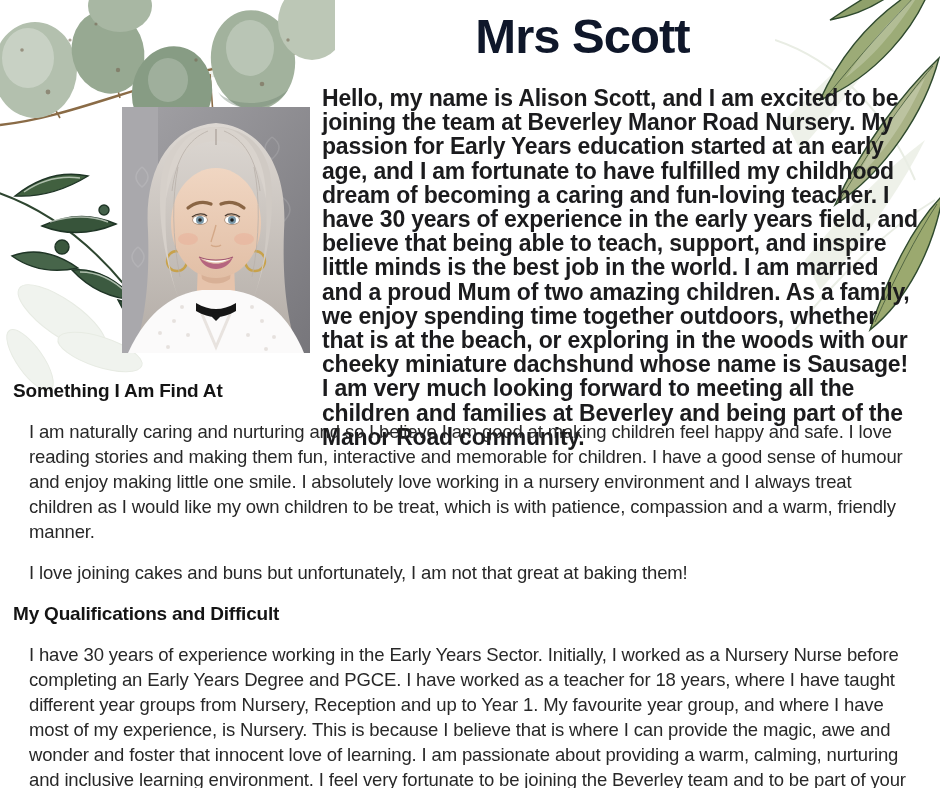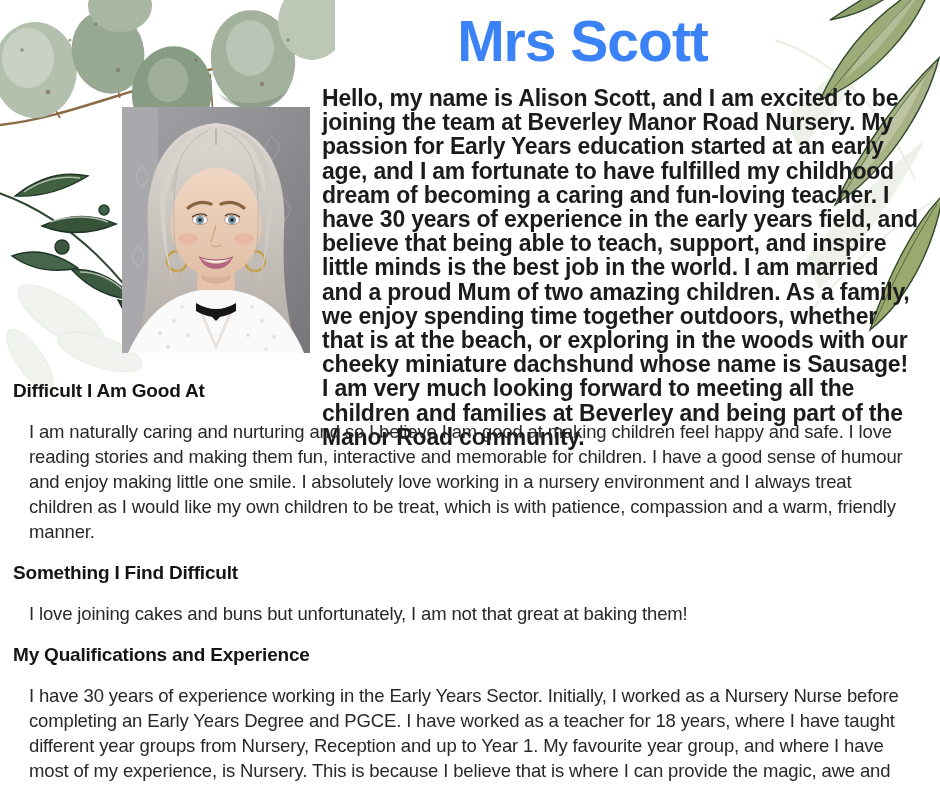--- a/index.html
+++ b/index.html
@@ -5,21 +5,21 @@
   * { margin:0; padding:0; box-sizing:border-box; }
   html,body { width:940px; height:788px; background:#ffffff; }
   body { font-family:"Liberation Sans", sans-serif; }
   .page { position:relative; width:940px; height:788px; background:#ffffff; overflow:hidden; }
 
   .deco-tl { position:absolute; left:0; top:0; pointer-events:none; }
   .deco-tr { position:absolute; right:0; top:0; pointer-events:none; }
 
   .title {
     position:absolute; left:225px; top:8px; width:715px;
-    text-align:center; font-size:57px; font-weight:800; color:#3b82f6;
+    text-align:center; font-size:49px; font-weight:800; color:#0f172a;
     letter-spacing:-1px;
   }
 
   .photo {
     position:absolute; left:122px; top:107px; width:188px; height:246px;
     overflow:hidden; background:#8c8b8f;
   }
   .photo svg { display:block; }
 
   .intro {
@@ -225,21 +225,20 @@
         <path d="M102,24 C122,32 134,52 138,84"></path>
         <path d="M56,60 C50,90 50,130 58,170"></path>
         <path d="M132,60 C138,90 138,130 130,170"></path>
       </g>
     </svg>
   </div>
 
   <p class="intro">Hello, my name is Alison Scott, and I am excited to be joining the team at Beverley Manor Road Nursery. My passion for Early Years education started at an early age, and I am fortunate to have fulfilled my childhood dream of becoming a caring and fun-loving teacher. I have 30 years of experience in the early years field, and believe that being able to teach, support, and inspire little minds is the best job in the world. I am married and a proud Mum of two amazing children. As a family, we enjoy spending time together outdoors, whether that is at the beach, or exploring in the woods with our cheeky miniature dachshund whose name is Sausage! I am very much looking forward to meeting all the children and families at Beverley and being part of the Manor Road community.</p>
 
   <div class="sections">
-    <h2>Difficult I Am Good At</h2>
+    <h2>Something I Am Find At</h2>
     <p>I am naturally caring and nurturing and so I believe I am good at making children feel happy and safe.  I love reading stories and making them fun, interactive and memorable for children. I have a good sense of humour and enjoy making little one smile. I absolutely love working in a nursery environment and I always treat children as I would like my own children to be treat, which is with patience, compassion and a warm, friendly manner.</p>
-    <h2>Something I Find Difficult</h2>
     <p>I love joining cakes and buns but unfortunately, I am not that great at baking them!</p>
-    <h2>My Qualifications and Experience</h2>
+    <h2>My Qualifications and Difficult</h2>
     <p>I have 30 years of experience working in the Early Years Sector. Initially, I worked as a Nursery Nurse before completing an Early Years Degree and PGCE. I have worked as a teacher for 18 years, where I have taught different year groups from Nursery, Reception and up to Year 1. My favourite year group, and where I have most of my experience, is Nursery. This is because I believe that is where I can provide the magic, awe and wonder and foster that innocent love of learning. I am passionate about providing a warm, calming, nurturing and inclusive learning environment. I feel very fortunate to be joining the Beverley team and to be part of your child’s Nursery journey.</p>
   </div>
 
 </div>
 
 </body></html>

